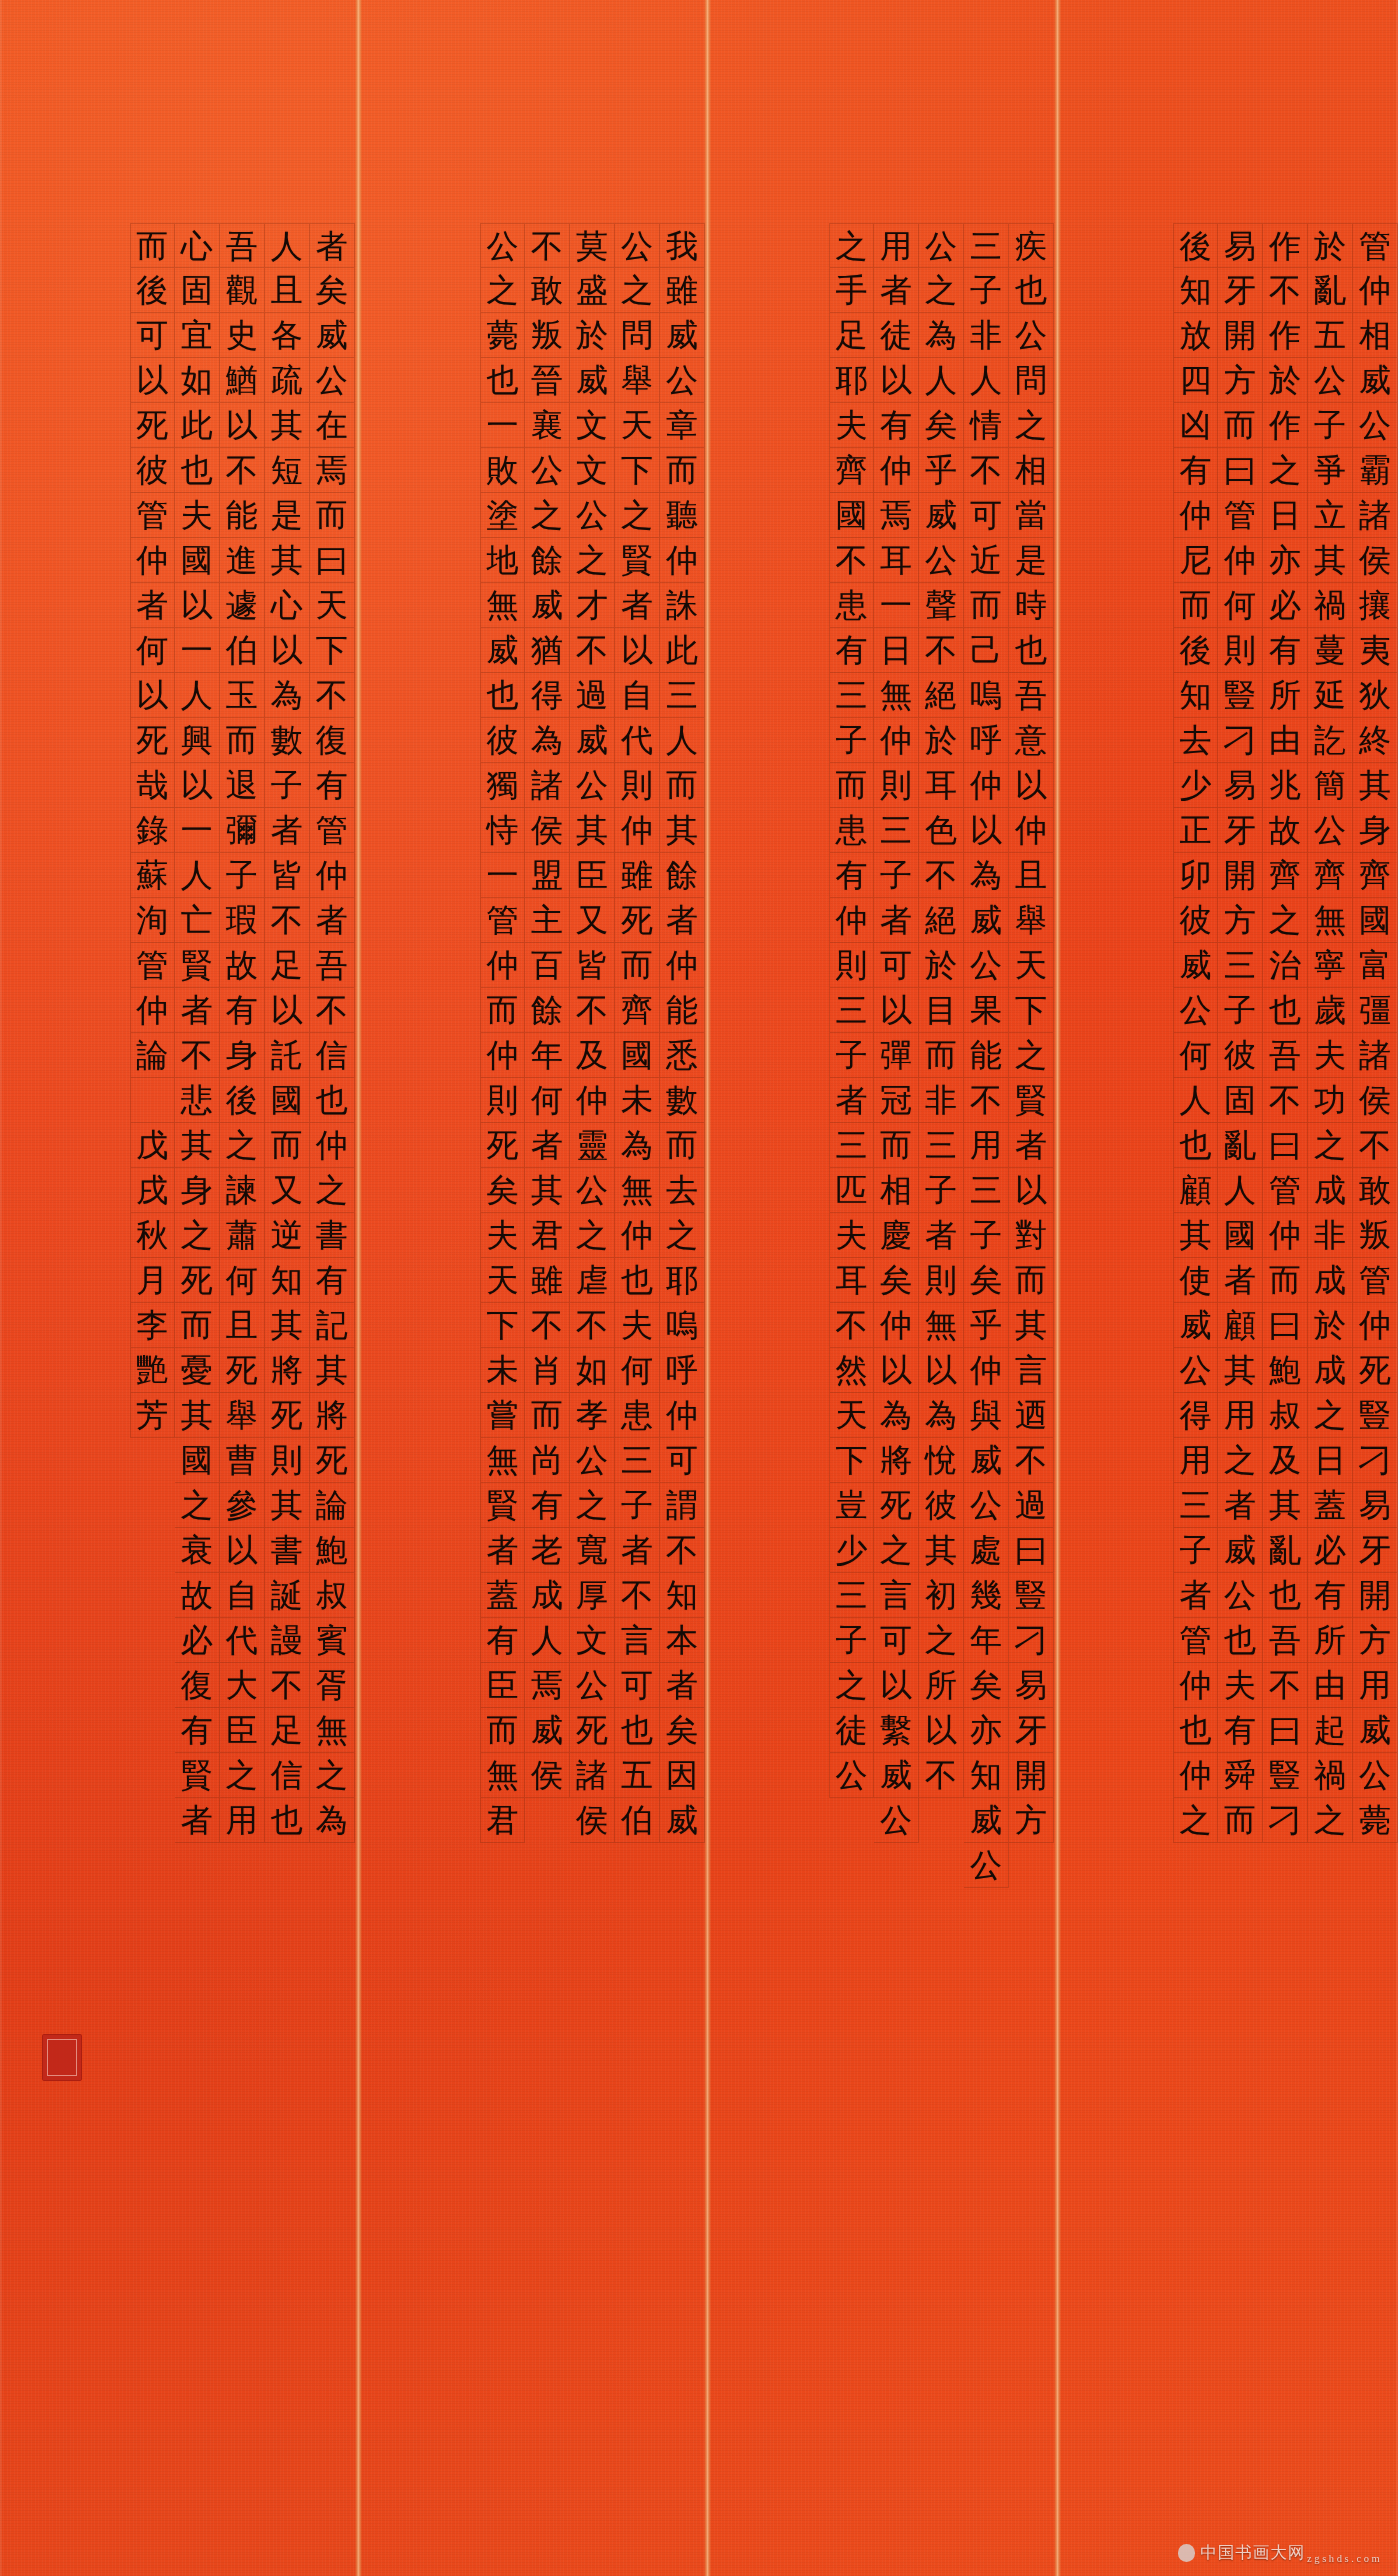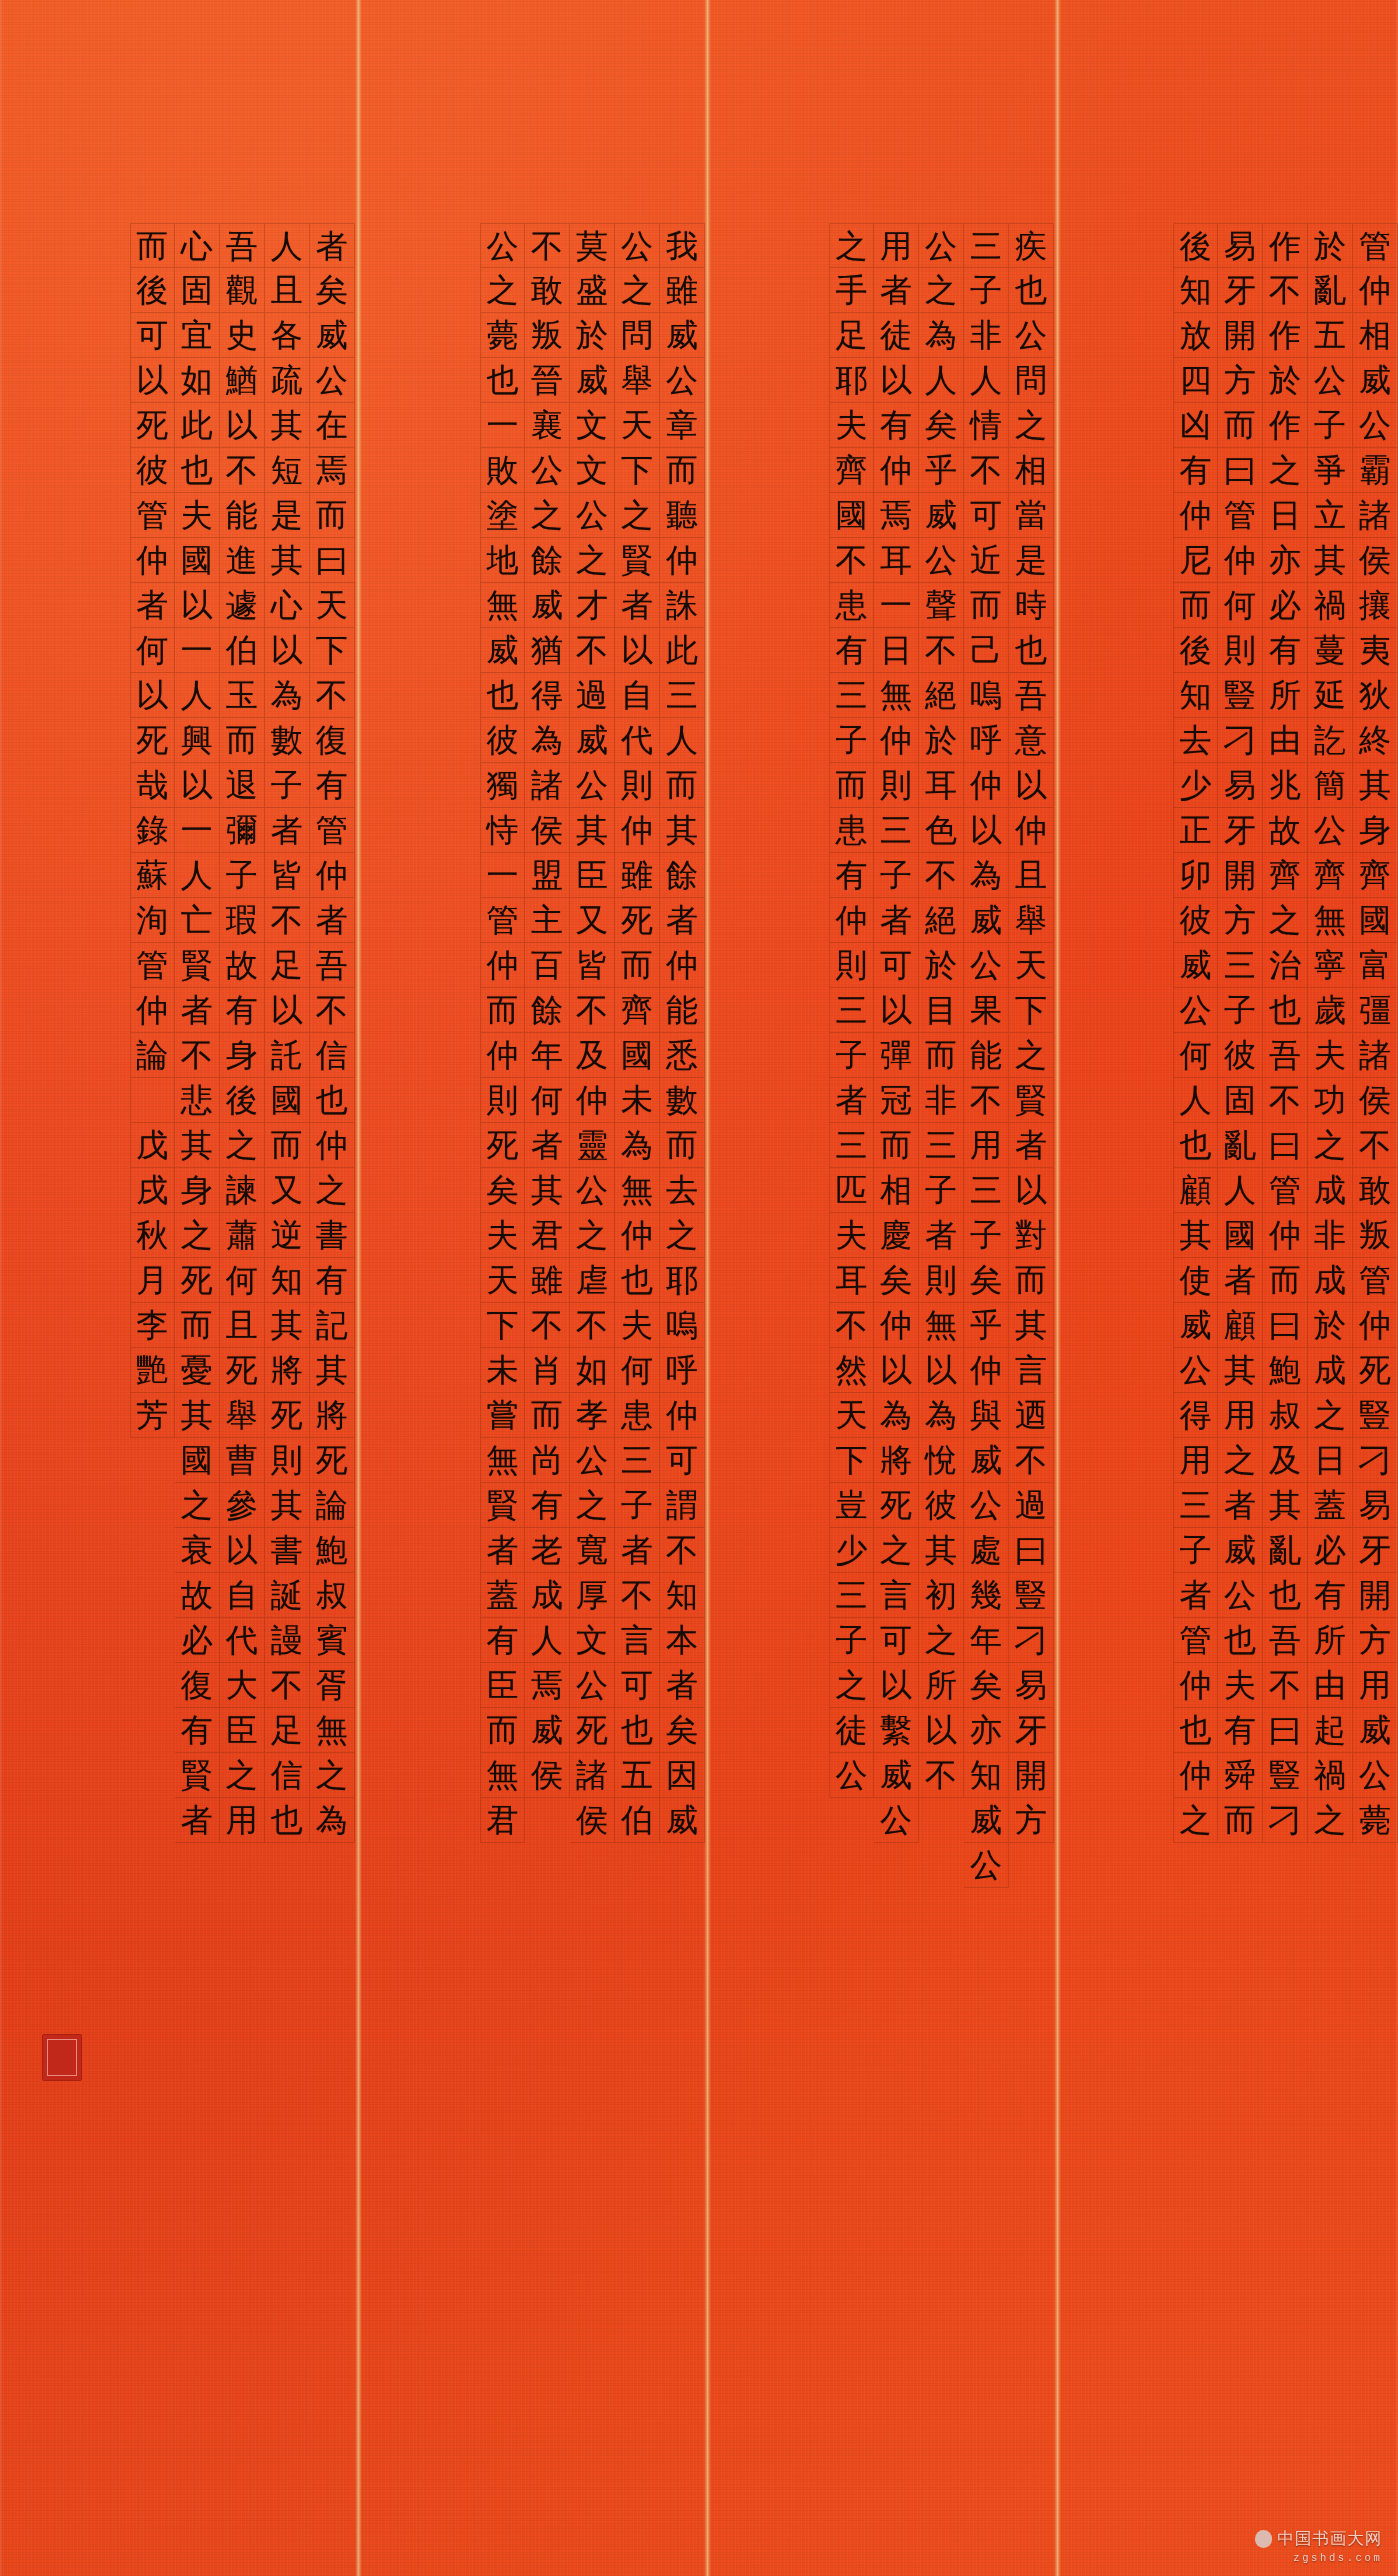--- a/index.html
+++ b/index.html
@@ -102,38 +102,38 @@
     position: absolute;
     inset: 4.4px;
     border: 1.7px solid rgba(255,235,225,0.55);
   }
   
   .watermark {
     position: absolute;
     right: 15.7px;
     bottom: 12.2px;
     display: flex;
-    flex-direction: column;
+    flex-direction: row;
     align-items: flex-end;
     gap: 1.7px;
     opacity: 0.78;
   }
   .watermark .wm-main {
     display: flex;
     align-items: center;
     gap: 5.2px;
     color: #f3f3f3;
     font-family: "DejaVu Sans", sans-serif;
     font-size: 16.6px;
     letter-spacing: 0.9px;
     text-shadow: 0 0.9px 1.7px rgba(0,0,0,0.55);
   }
   .watermark .wm-sub {
     color: #f0f0f0;
-    font-family: Liberation Mono, monospace;
+    font-family: Liberation Serif, serif;
     font-size: 10.5px;
     letter-spacing: 2.6px;
     text-shadow: 0 0.9px 1.7px rgba(0,0,0,0.5);
   }
   .wm-badge {
     width: 17.5px;
     height: 17.5px;
     border-radius: 50%;
     background: #d8d8d8;
     display: inline-block;

